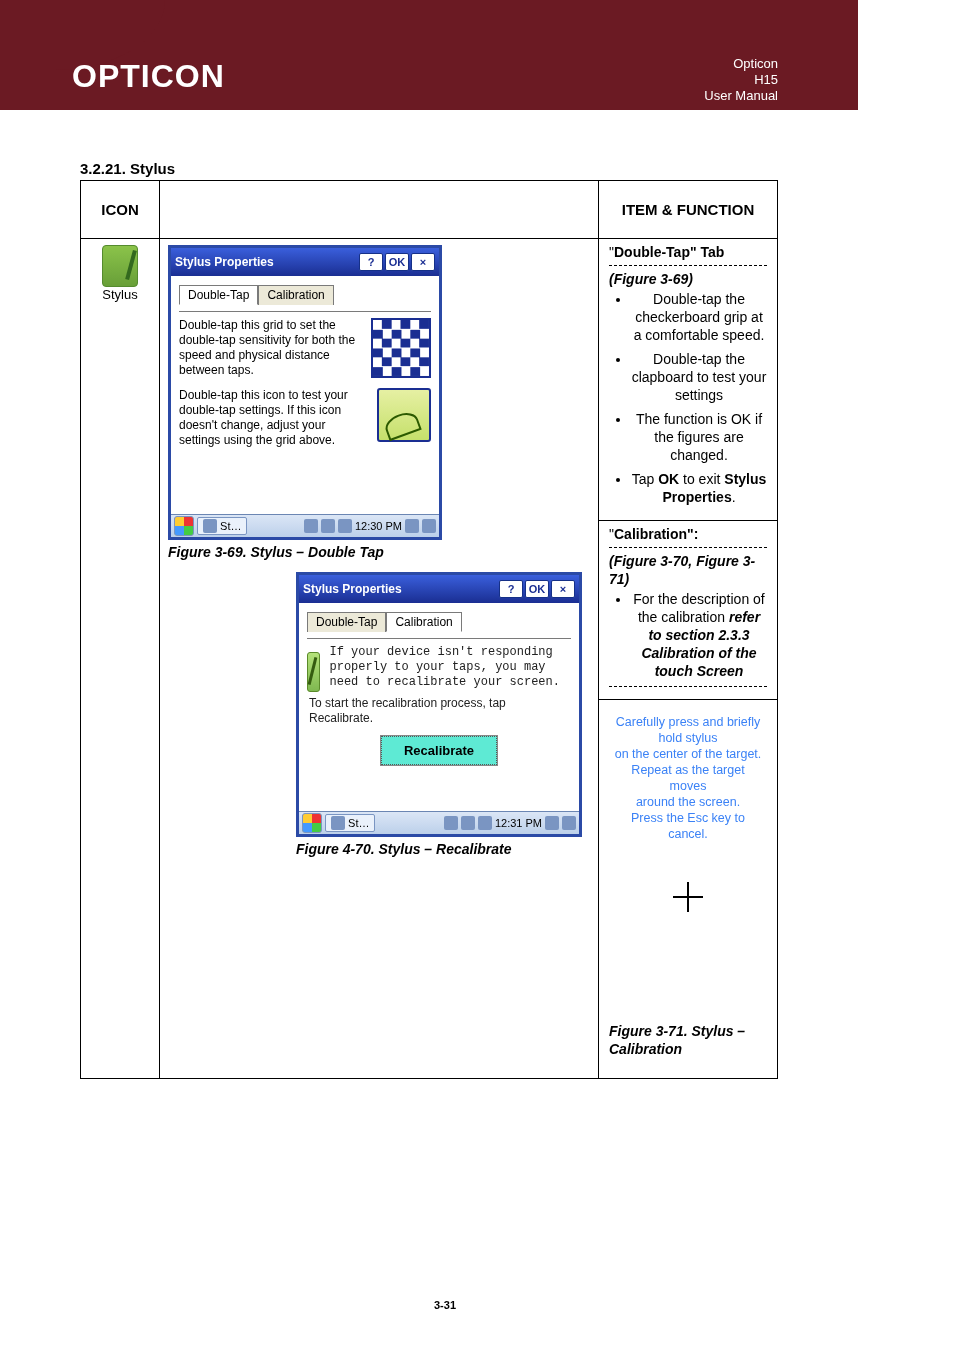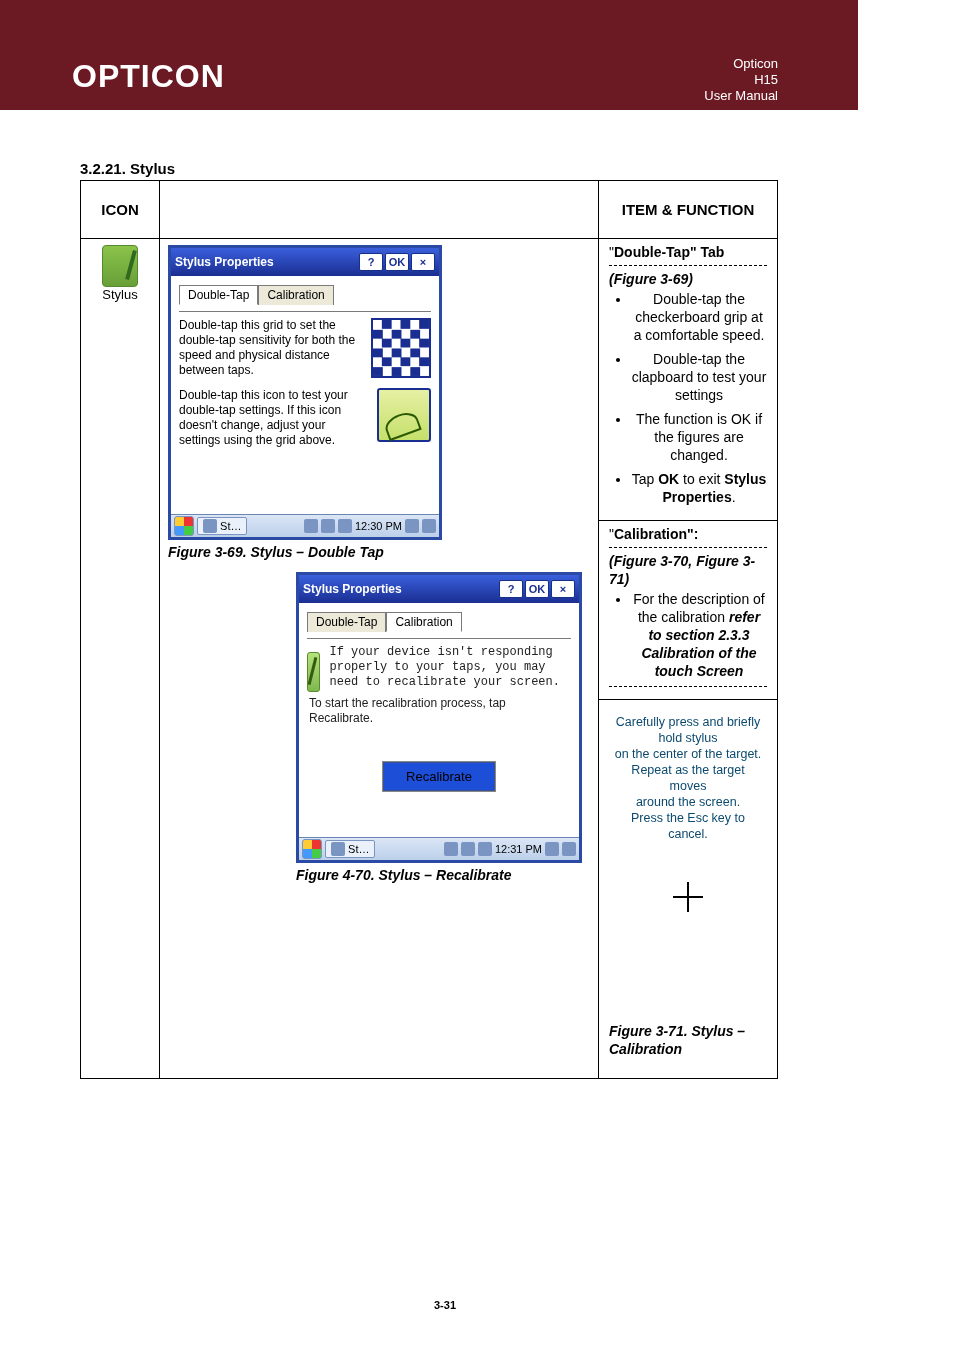--- a/index.html
+++ b/index.html
@@ -48,28 +48,28 @@
   .fig-caption { text-align:left; font-style:italic; font-weight:bold; font-size:14px; margin:4px 0 12px; }
   
   .right-cell { padding:4px 10px 8px; font-size:14px; line-height:18px; }
   .dashed-sep { border:none; border-top:1px dashed #000; margin:4px 0; }
   ul.bul { margin:2px 0 0 0; padding-left:22px; }
   ul.bul li { margin:2px 0 6px;text-align:center; }
   .italic { font-style:italic;font-weight:bold; }
   .bold { font-weight:bold; }
   
   .calib-panel { border:0; padding:6px 4px; }
-  .calib-text { text-align:center; font-size:12.5px; line-height:16px; font-family: "Segoe UI", Tahoma, sans-serif; color:#0c4a6e; }
+  .calib-text { text-align:center; font-size:12.5px; line-height:16px; font-family: "Segoe UI", Tahoma, sans-serif; color:#3b82f6; }
   .crosshair { position:relative; width:30px; height:30px; margin:40px auto 100px; }
   .crosshair::before, .crosshair::after { content:""; position:absolute; background:#000; }
   .crosshair::before { left:14px; top:0; width:2px; height:30px; }
   .crosshair::after  { top:14px; left:0; height:2px; width:30px; }
   .calib-body-memo { font-size:12px; color:#222; line-height:15px; margin:2px 2px 4px; }
   .recal-btn-wrapper { text-align:center; margin:10px 0 40px; }
-  .recal-btn { display:inline-block; border:1px dotted #555; outline:1px solid #888; padding:6px 22px; font-weight:normal; font-size:13px; background:#1d4ed8;margin-top:26px; }
+  .recal-btn { display:inline-block; border:1px dotted #555; outline:1px solid #888; padding:6px 22px; font-weight:bold; font-size:13px; background:#5eead4; }
   .page-num { position:absolute; left:0; right:0; bottom:40px; text-align:center; font-size:11px; font-weight:bold;margin-left:32px; }
   .stylus-mini { width:30px; height:38px; margin:0 auto 2px; background:linear-gradient(#b4e27a,#7fb850); border:1px solid #5a8a2a; border-radius:3px; position:relative; }
   .stylus-mini::after { content:""; position:absolute; right:5px; top:4px; width:3px; height:28px; background:#355c10; transform:rotate(14deg); }
 </style>
 </head>
 <body>
 
 <div class="page">
 
   <div class="topbar">

